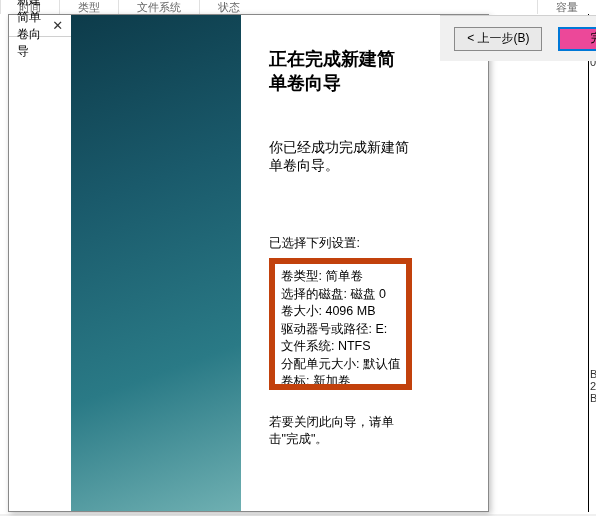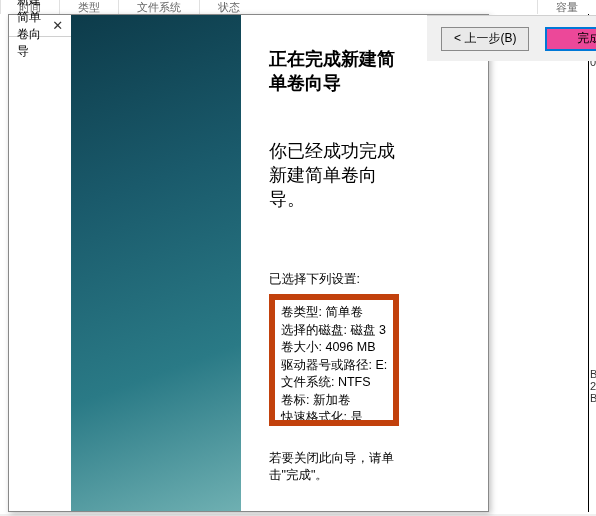--- a/index.html
+++ b/index.html
@@ -74,21 +74,21 @@
     display: flex;
     flex-direction: column;
   }
   .heading {
     font-size: 18px;
     font-weight: 600;
     margin: 14px 0 44px 0;
     color: #000;
   }
   .msg1 {
-    font-size: 18px;
+    font-size: 14px;
     margin-bottom: 36px;
   }
   .msg2 {
     font-size: 12.5px;
     margin-bottom: 6px;
     margin-top: 24px;
   }
   .settings-box {
     border: 6px solid #c2410c;
     height: 132px;
@@ -173,24 +173,25 @@
 
     <div class="content">
       <div class="heading">正在完成新建简单卷向导</div>
 
       <div class="msg1">你已经成功完成新建简单卷向导。</div>
 
       <div class="msg2">已选择下列设置:</div>
 
       <div class="settings-box">
         <div>卷类型: 简单卷</div>
-        <div>选择的磁盘: 磁盘 3</div>
+        <div>选择的磁盘: 磁盘 0</div>
         <div>卷大小: 4096 MB</div>
         <div>驱动器号或路径: E:</div>
         <div>文件系统: NTFS</div>
+        <div>分配单元大小: 默认值</div>
         <div>卷标: 新加卷</div>
         <div>快速格式化: 是</div>
       </div>
 
       <div class="msg3">若要关闭此向导，请单击"完成"。</div>
     </div>
   </div>
 
   <div class="button-bar">
     <div class="btn">

